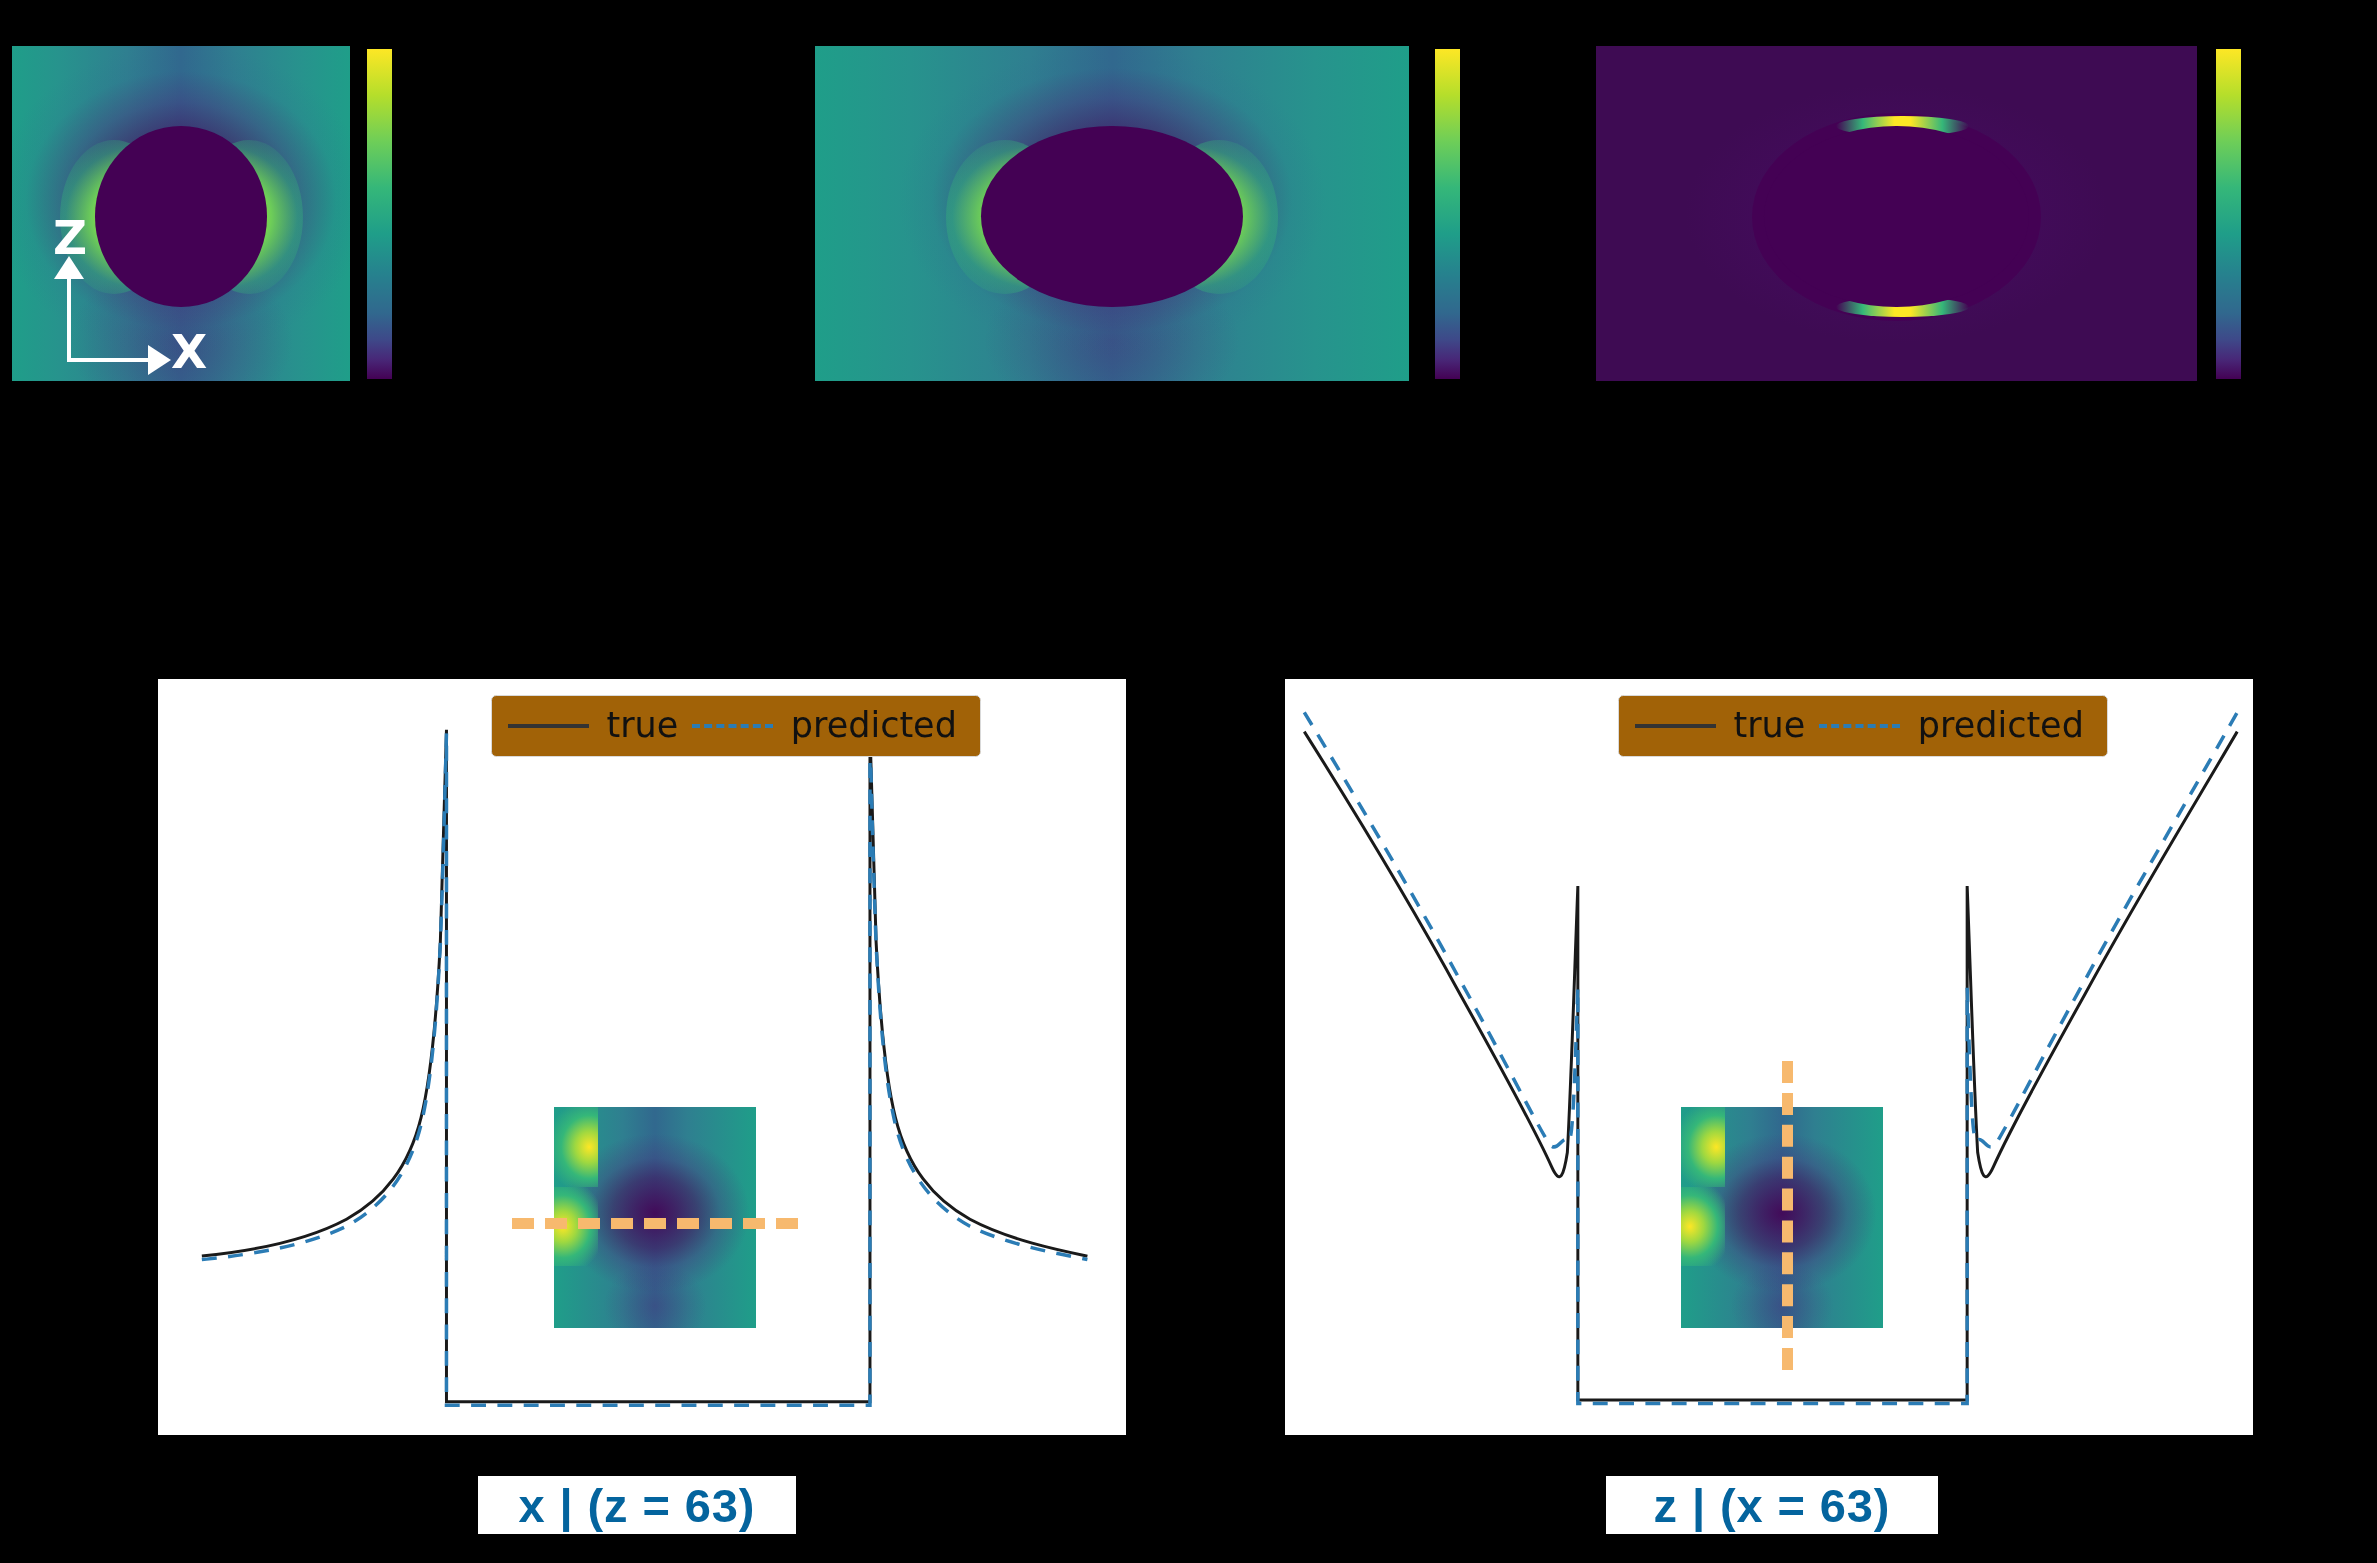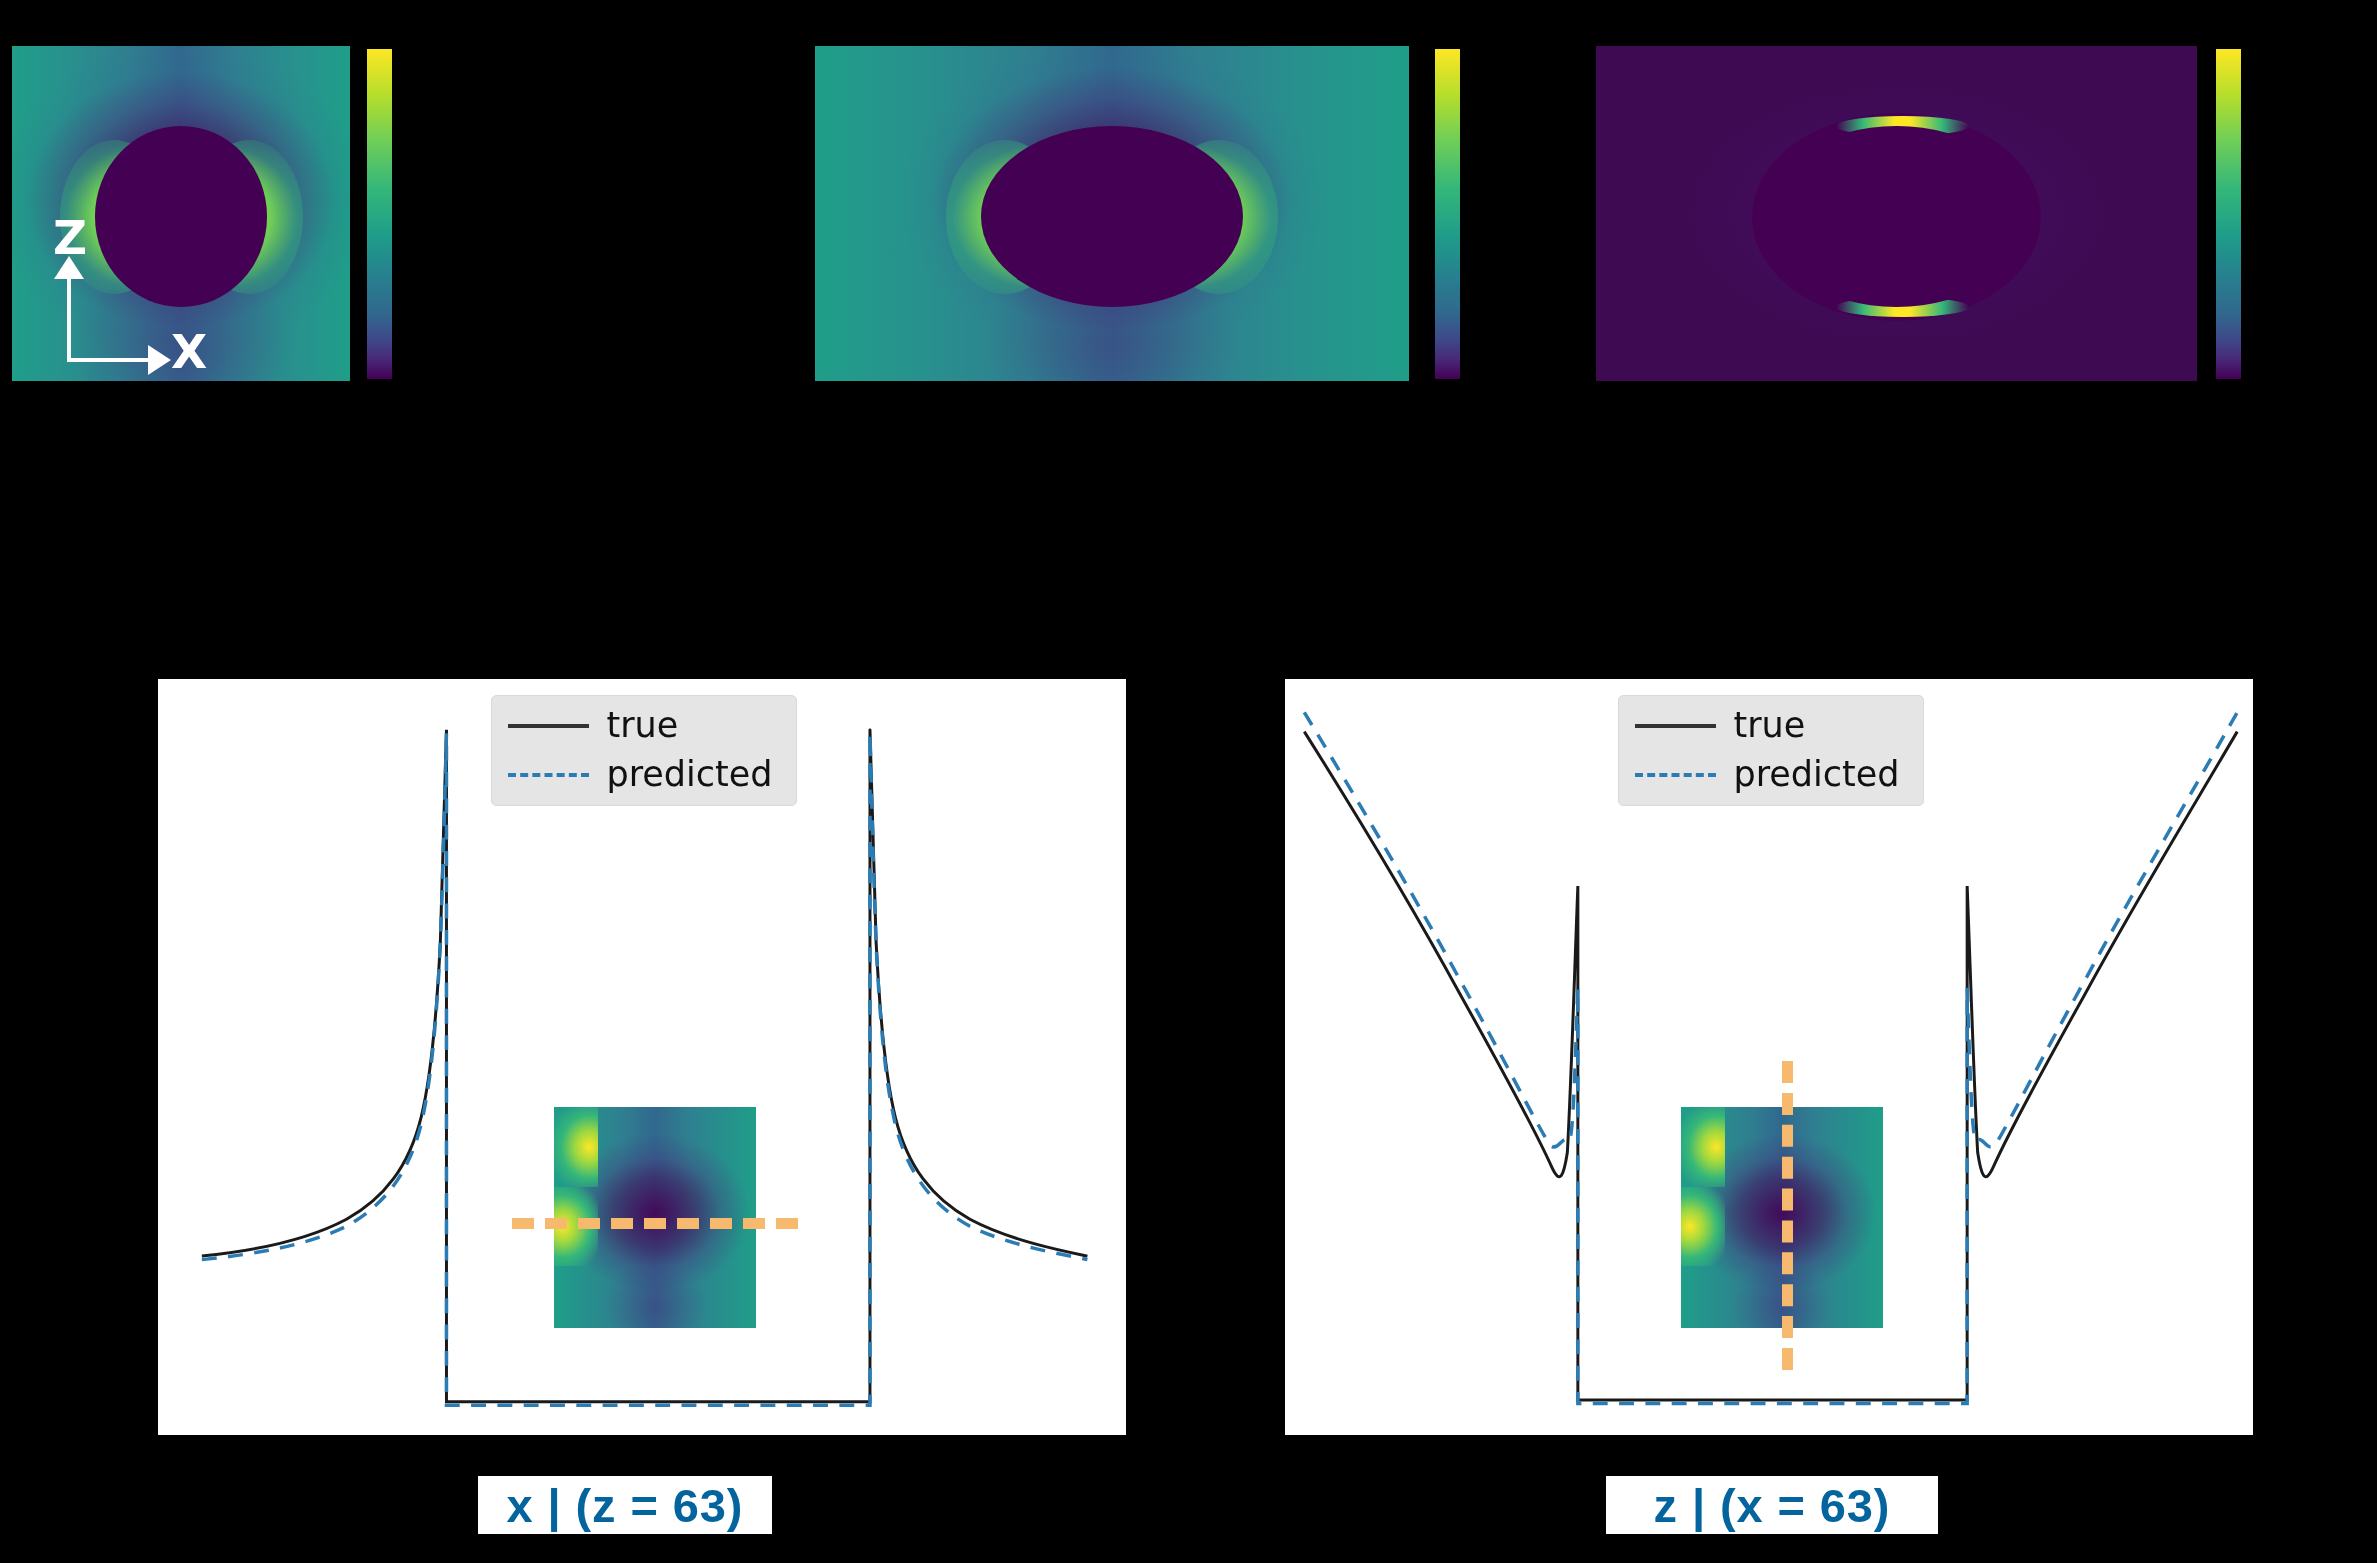--- a/index.html
+++ b/index.html
@@ -30,23 +30,23 @@
   .axisann .rightarrow{position:absolute;width:0;height:0;
       border-top:15px solid transparent;border-bottom:15px solid transparent;
       border-left:23px solid #fff;}
   .axisann .lab{position:absolute;color:#fff;font-weight:bold;font-size:47px;
       line-height:1;letter-spacing:0.4px;}
 
   
   .lineplot{position:absolute;background:#fff;box-sizing:border-box;}
   .lineplot svg{position:absolute;inset:0;width:100%;height:100%;display:block;}
 
-  .legendbox{position:absolute;background:#e5e5e5;border:1.8px solid #d9d9d9;
+  .legendbox{position:absolute;background:#a16207;border:1.8px solid #d9d9d9;
       border-radius:5.3px;padding:12.3px 23px 12.3px 16px;display:flex;
-      flex-direction:column;gap:14px;}
+      gap:14px;}
   .legrow{display:flex;align-items:center;gap:17.5px;}
   .legswatch{width:81px;height:0;border-top:4.4px solid #333;}
   .legswatch.dashed{border-top:4.4px dashed #2b7cb5;}
   .leglabel{font-size:35px;color:#111;line-height:1;}
 
   
   .inset{position:absolute;overflow:visible;}
   .inset .thumb{position:absolute;inset:0;overflow:hidden;}
   .inset .cut{position:absolute;}
   .cut.horiz{height:0;border-top:11.4px dashed #f7b96e;}
@@ -207,20 +207,20 @@
       <div class="halo" style="left:20%;top:32%;width:22%;height:36%;
            background:radial-gradient(ellipse at 80% 50%, #fde725 0%, #9fd840 28%, #35b779 56%, rgba(31,158,137,0) 86%);"></div>
       <div class="halo" style="left:58%;top:32%;width:22%;height:36%;
            background:radial-gradient(ellipse at 20% 50%, #fde725 0%, #9fd840 28%, #35b779 56%, rgba(31,158,137,0) 86%);"></div>
       <div class="core" style="left:26%;top:28%;width:48%;height:44%;"></div>
     </div>
     <div class="cut vert" style="left:50%;top:-46px;height:309px;"></div>
   </div>
 </div>
 
-<div class="captag" style="left:478px;top:1476px;width:294px;height:58px;">
+<div class="captag" style="left:478px;top:1476px;width:318px;height:58px;">
   <span>x | (z = 63)</span>
 </div>
 
 <div class="captag" style="left:1606px;top:1476px;width:332px;height:58px;">
   <span>z | (x = 63)</span>
 </div>
 
 
 </body></html>

